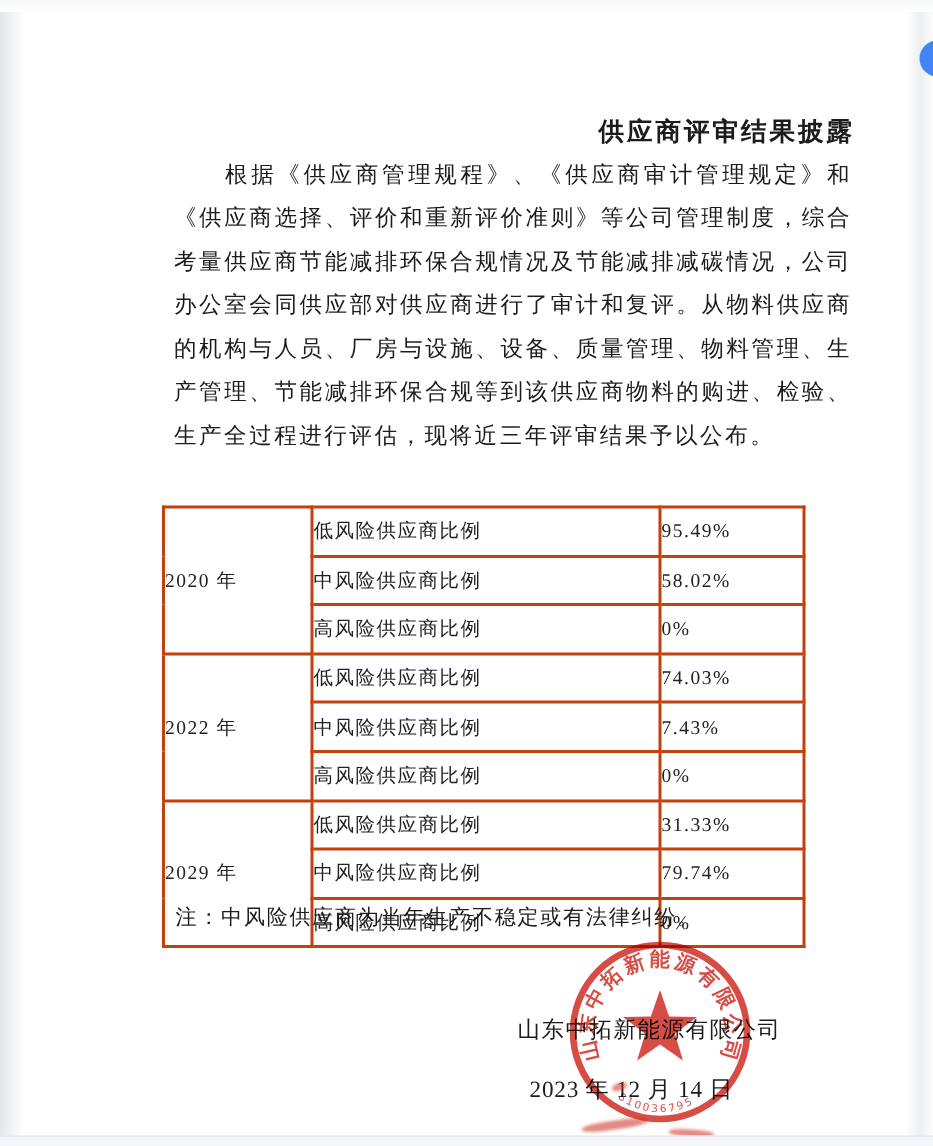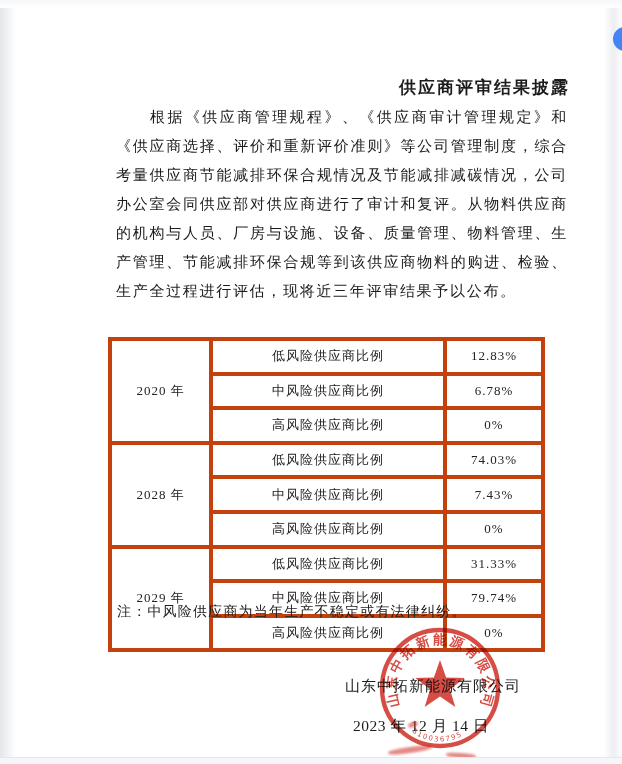--- a/index.html
+++ b/index.html
@@ -23,21 +23,21 @@
     background:#4385f4;}
   
   .doc-title{position:absolute;left:20px;top:76px;width:550px;text-align:right;
     font-size:17px;font-weight:bold;letter-spacing:2px;}
   .doc-para{position:absolute;left:80px;top:103px;width:452px;
     font-size:15px;line-height:29px;letter-spacing:1.7px;
     text-align:justify;text-justify:inter-character;text-indent:34px;margin-left:36px;}
   
   .tbl{position:absolute;left:108px;top:337px;width:421px;border-collapse:collapse;
     table-layout:fixed;font-size:13px;color:#222;}
-  .tbl td{border:4px solid #c2410c;text-align:center;vertical-align:middle;
+  .tbl td{border:2px solid #c2410c;text-align:left;vertical-align:middle;
     height:30.6px;padding:0;letter-spacing:1px;margin-left:28px;}
   .tbl .col-year{width:97px;}
   .tbl .col-label{width:230px;}
   .tbl .col-value{width:94px;}
   .note{position:absolute;left:117px;top:603px;font-size:14px;letter-spacing:1.2px;}
   .company{position:absolute;left:345px;top:677px;font-size:15px;letter-spacing:1px;}
   .date{position:absolute;left:353px;top:716px;font-size:15.5px;letter-spacing:0.5px;}
   
   .seal{position:absolute;left:366px;top:614px;width:148px;height:148px;
     mix-blend-mode:multiply;opacity:0.92;}
@@ -60,32 +60,32 @@
 
   <div class="doc-title">供应商评审结果披露</div>
 
   <div class="doc-para">根据《供应商管理规程》、《供应商审计管理规定》和《供应商选择、评价和重新评价准则》等公司管理制度，综合考量供应商节能减排环保合规情况及节能减排减碳情况，公司办公室会同供应部对供应商进行了审计和复评。从物料供应商的机构与人员、厂房与设施、设备、质量管理、物料管理、生产管理、节能减排环保合规等到该供应商物料的购进、检验、生产全过程进行评估，现将近三年评审结果予以公布。</div>
 
   <table class="tbl">
     <tbody>
       <tr>
         <td class="col-year" rowspan="3">2020 年</td>
         <td class="col-label">低风险供应商比例</td>
-        <td class="col-value">12.83%</td>
+        <td class="col-value">95.49%</td>
       </tr>
       <tr>
         <td>中风险供应商比例</td>
-        <td>6.78%</td>
+        <td>58.02%</td>
       </tr>
       <tr>
         <td>高风险供应商比例</td>
         <td>0%</td>
       </tr>
       <tr>
-        <td class="col-year" rowspan="3">2028 年</td>
+        <td class="col-year" rowspan="3">2022 年</td>
         <td>低风险供应商比例</td>
         <td>74.03%</td>
       </tr>
       <tr>
         <td>中风险供应商比例</td>
         <td>7.43%</td>
       </tr>
       <tr>
         <td>高风险供应商比例</td>
         <td>0%</td>

